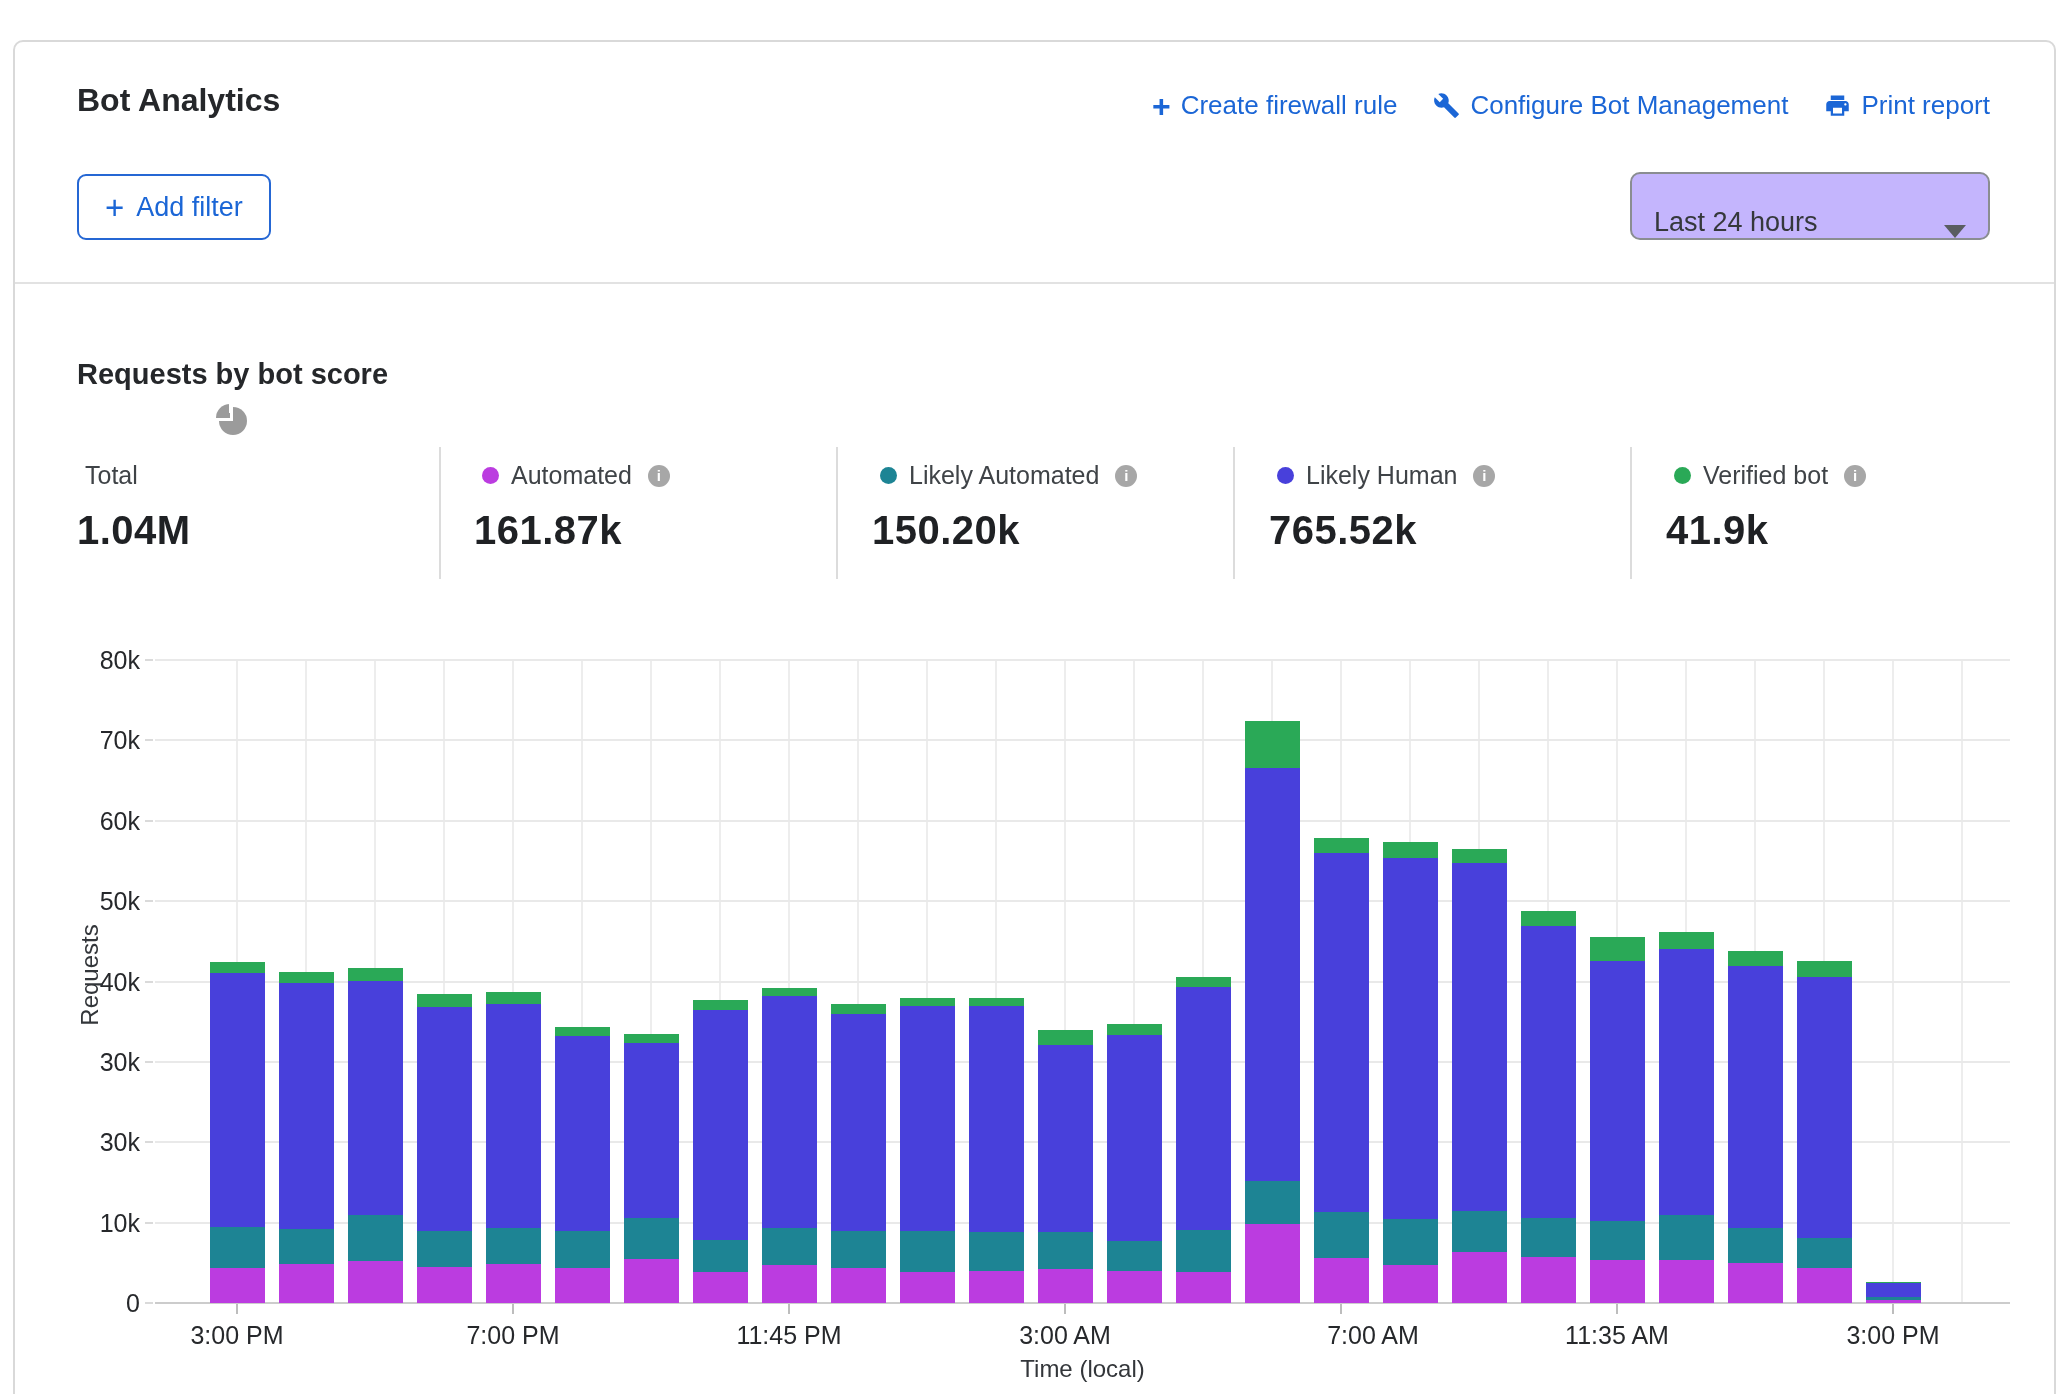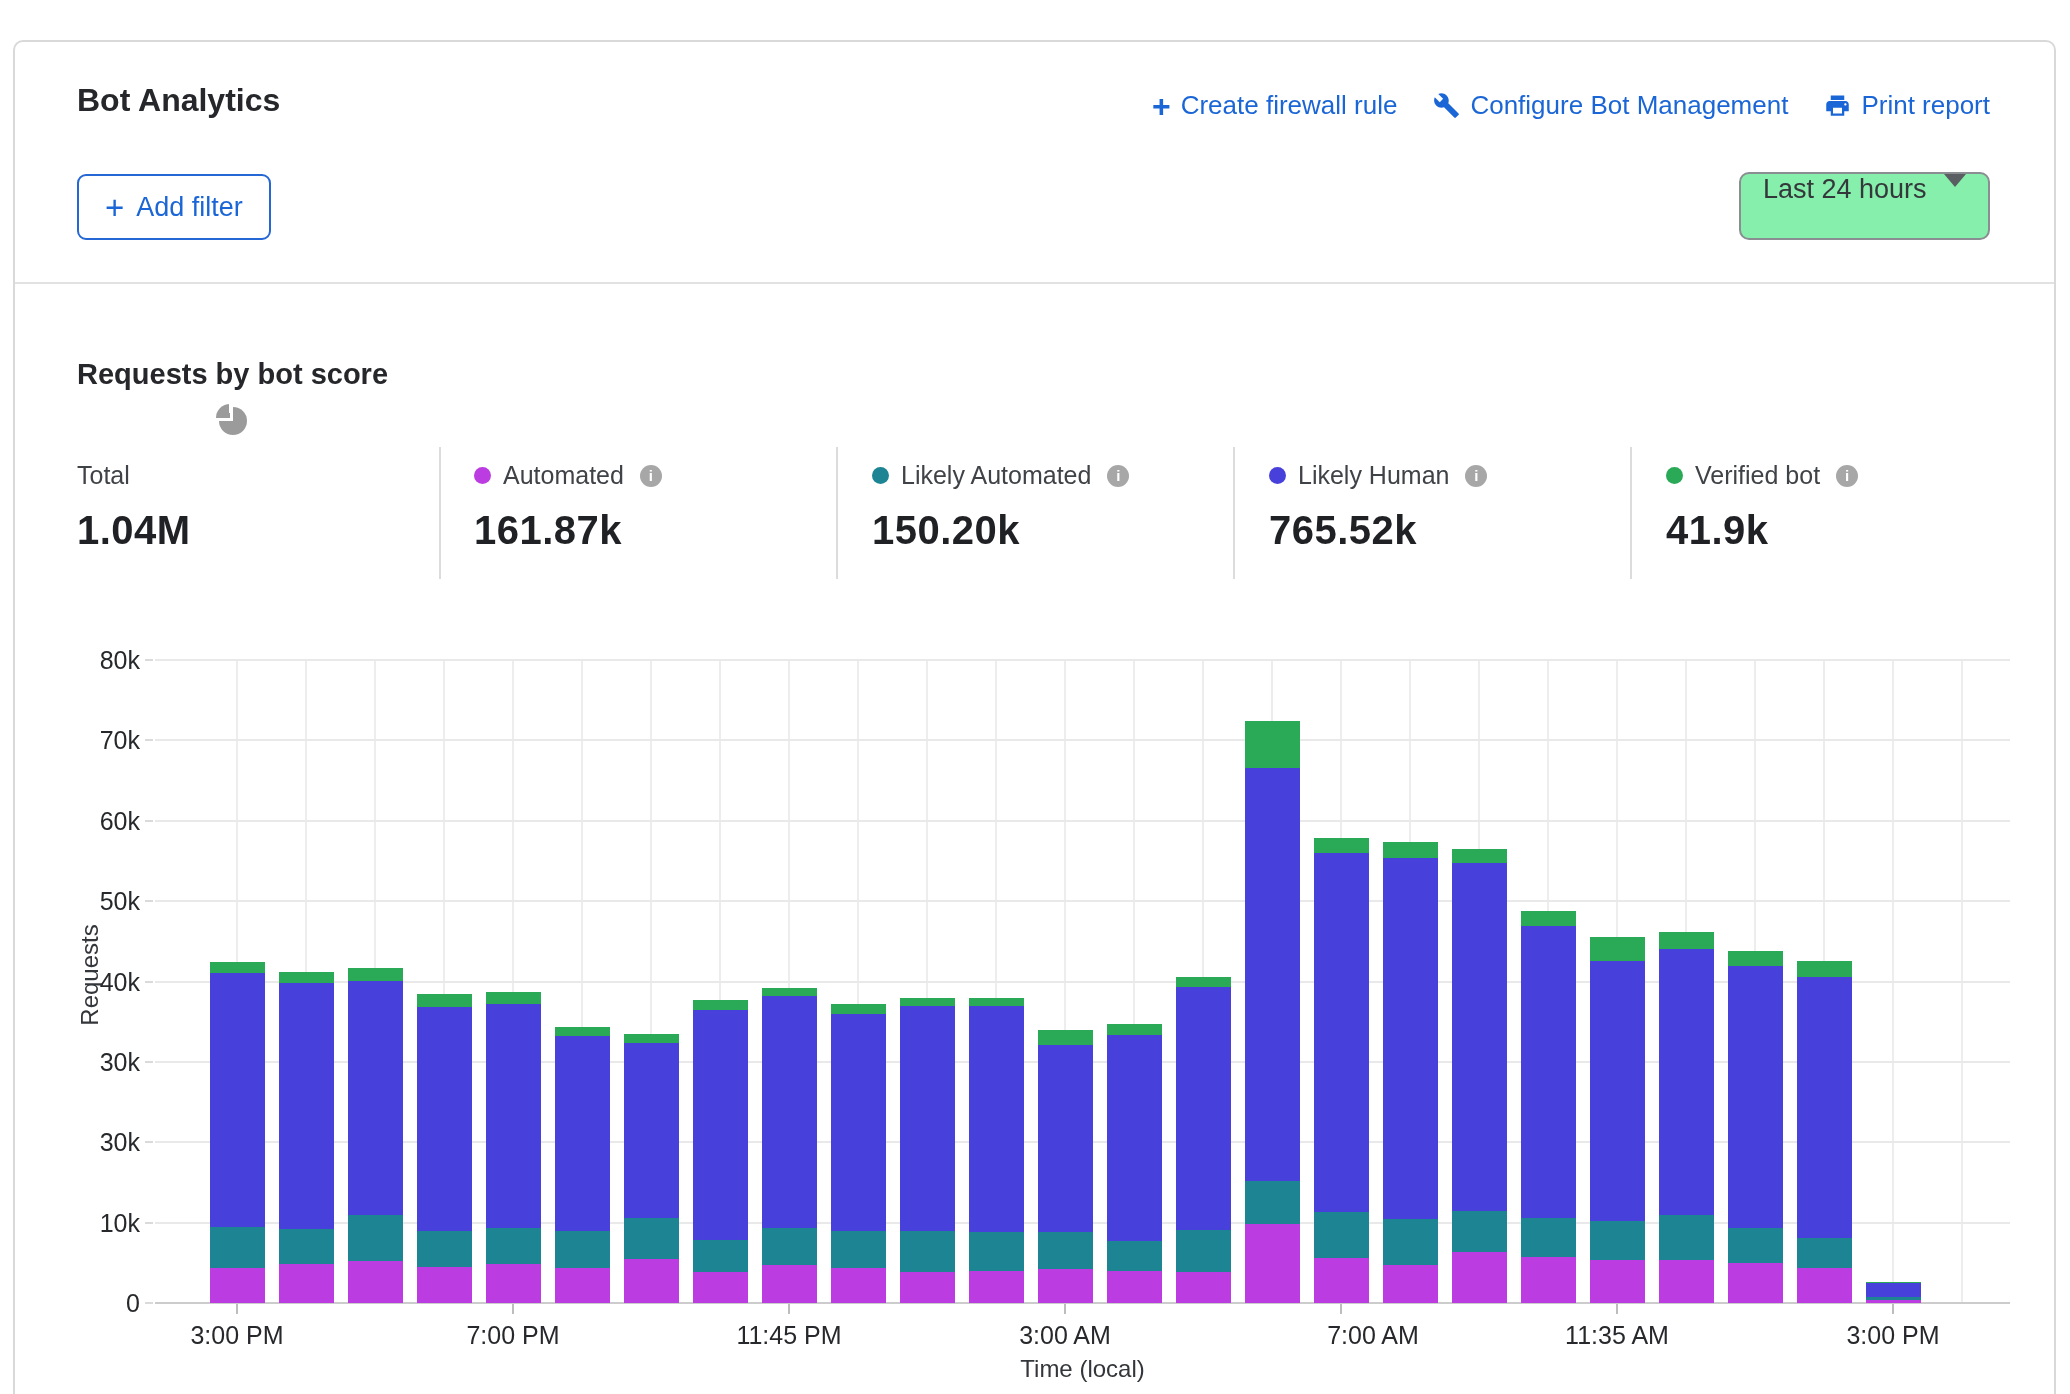--- a/index.html
+++ b/index.html
@@ -8,37 +8,37 @@
     background:#fff;border:2px solid #d9d9d9;border-radius:10px;box-sizing:border-box;}
   .page-title{position:absolute;left:62px;top:40px;font-size:32px;font-weight:700;color:#25272a;}
   .actions{position:absolute;top:48px;right:64px;display:flex;align-items:center;gap:36px;}
   .action-link{display:flex;align-items:center;gap:10px;color:#1b66d6;font-size:26px;cursor:pointer;}
   .action-link .plus{font-size:32px;font-weight:600;line-height:26px;}
   .action-link svg{display:block;}
   .btn-add-filter{position:absolute;left:62px;top:132px;height:66px;display:flex;align-items:center;
     gap:12px;padding:0 26px;border:2.5px solid #2567d4;border-radius:9px;color:#1b66d6;
     font-size:27px;background:#fff;cursor:pointer;}
   .btn-add-filter .plus{font-size:33px;font-weight:500;line-height:27px;}
-  .select{position:absolute;top:130px;right:64px;width:251px;height:68px;border:2.5px solid #8a8d91;
-    border-radius:10px;box-sizing:border-box;display:flex;align-items:flex-start;background:#86efac;
+  .select{position:absolute;top:130px;right:64px;width:360px;height:68px;border:2.5px solid #8a8d91;
+    border-radius:10px;box-sizing:border-box;display:flex;align-items:flex-end;background:#c4b5fd;
     padding:0 22px;cursor:pointer;}
   .select .val{font-size:27px;color:#35383b;flex:1;}
   .select .caret{width:0;height:0;border-left:11px solid transparent;border-right:11px solid transparent;
     border-top:13px solid #5a5d61;}
   .divider-h{position:absolute;left:0;top:240px;width:100%;height:2px;background:#e2e2e2;}
   .section-title{position:absolute;left:62px;top:316px;display:flex;align-items:center;gap:16px;flex-direction:column;}
   .section-title .txt{font-size:29px;font-weight:700;color:#25272a;}
   .pie-icon{position:relative;width:28px;height:28px;}
   .pie-icon .main{position:absolute;inset:0;border-radius:50%;
     background:conic-gradient(#9b9b9b 0 270deg,transparent 270deg 360deg);}
   .pie-icon .wedge{position:absolute;left:-3px;top:-3px;width:28px;height:28px;border-radius:50%;
     background:conic-gradient(from 270deg,#9b9b9b 0 84deg,transparent 84deg 360deg);}
   .stats{position:absolute;left:0;top:405px;width:100%;height:150px;}
   .stat-col{position:absolute;top:14px;}
-  .stat-label-row{display:flex;align-items:center;gap:12px;}
+  .stat-label-row{display:flex;align-items:center;gap:12px;margin-left:8px;}
   .stat-dot{width:17px;height:17px;border-radius:50%;}
   .stat-label{font-size:25px;color:#3f4347;}
   .info-icon{width:22px;height:22px;border-radius:50%;background:#a7a7a7;color:#fff;display:flex;
     align-items:center;justify-content:center;font-size:15px;font-weight:700;margin-left:4px;}
   .stat-value{font-size:40px;font-weight:700;color:#1f2124;margin-top:18px;letter-spacing:.5px;}
   .stat-div{position:absolute;top:0;width:2px;height:132px;background:#dcdcdc;}
   
   #chart{position:absolute;left:0;top:0;width:2070px;height:1394px;pointer-events:none;}
   .gl-h{position:absolute;height:2px;background:#e9e9e9;}
   .gl-v{position:absolute;width:2px;background:#ededed;}

